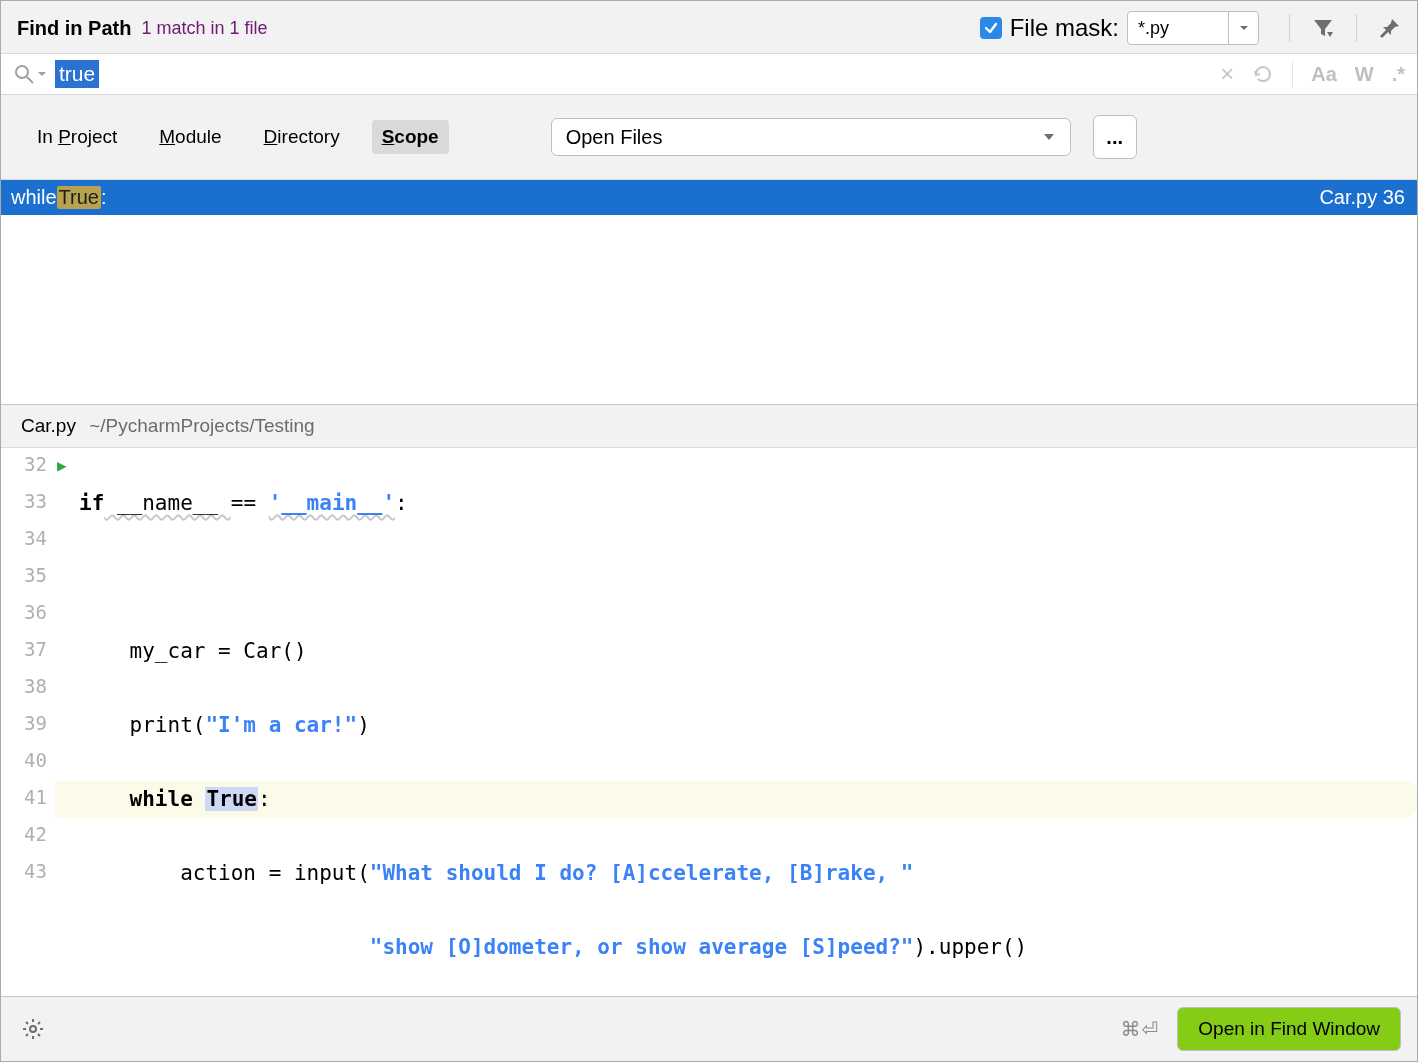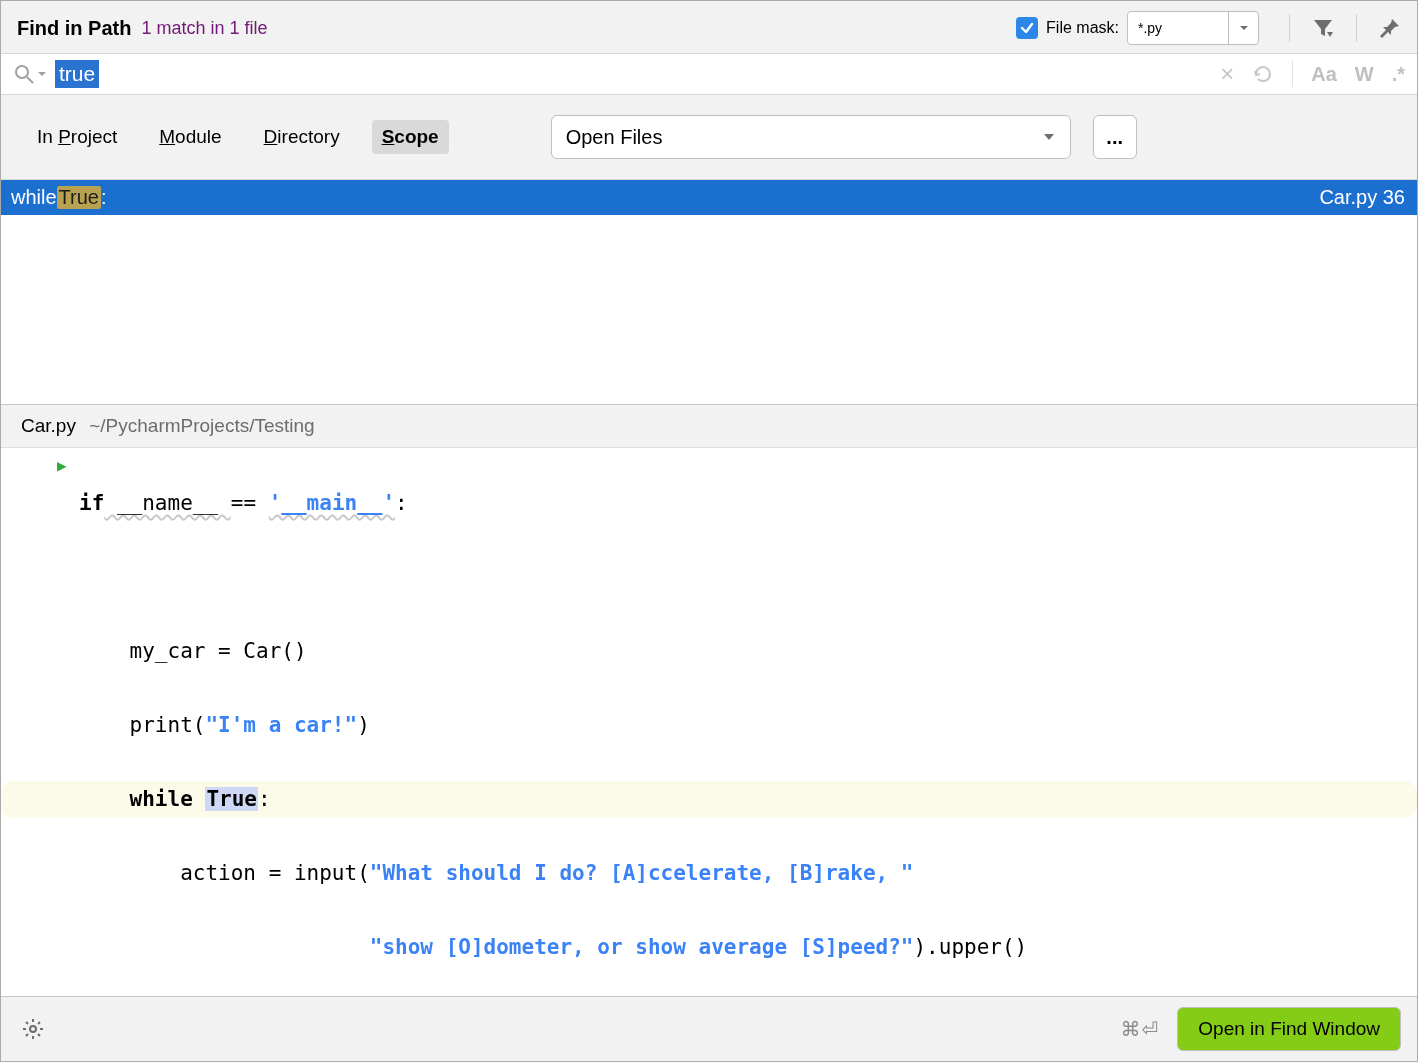--- a/index.html
+++ b/index.html
@@ -24,29 +24,29 @@
 .title-text { font-weight: 700; font-size: 20px; margin-right: 10px; }
 .match-count { color: #701a75; font-size: 18px; }
 .title-spacer { flex: 1; }
 .file-mask-row { display: flex; align-items: center; gap: 8px; }
 .checkbox {
   width: 22px; height: 22px;
   background: #2b88e8; border-radius: 4px;
   display: inline-flex; align-items: center; justify-content: center;
   color: #fff; font-size: 16px; font-weight: 700;
 }
-.file-mask-label { font-size: 16px; }
+.file-mask-label { font-size: 24px; }
 .mask-select {
   display: flex; align-items: center;
   border: 1px solid #bfbfbf; border-radius: 4px; height: 34px;
   background: #fff;
 }
 .mask-input {
   border: none; outline: none; padding: 0 10px;
-  font-size: 14px; width: 100px; background: transparent;
+  font-size: 18px; width: 100px; background: transparent;
 }
 .mask-dd { width: 30px; height: 32px; display: flex; align-items: center; justify-content: center; border-left: 1px solid #bfbfbf; color: #666;}
 .title-icons { display: flex; align-items: center; gap: 22px; margin-left: 30px; }
 .icon-btn { color: #6e6e6e; display: flex; align-items: center; justify-content: center; cursor: pointer; }
 .vsep { width: 1px; height: 28px; background: #d0d0d0; }
 
 .search-row {
   display: flex; align-items: center;
   background: #fff;
   border-bottom: 1px solid #d8d8d8;
@@ -67,21 +67,21 @@
   padding: 20px 26px;
   background: #f2f2f2;
   border-bottom: 1px solid #d8d8d8;
 }
 .tab { font-size: 19px; cursor: pointer; padding: 6px 10px; border-radius: 4px;}
 .tab.active { background: #d9d9d9; font-weight: bold; }
 .tab .ul { text-decoration: underline; }
 .scope-select {
   flex: 0 0 520px;
   margin-left: 80px;
-  height: 44px;
+  height: 38px;
   border: 1px solid #bfbfbf; border-radius: 6px;
   background: #fff;
   display: flex; align-items: center; padding: 0 14px;
   font-size: 20px; justify-content: space-between;
 }
 .ellipsis-btn {
   width: 44px; height: 44px; border: 1px solid #bfbfbf; border-radius: 6px;
   background: #fff; display:flex; align-items:center; justify-content:center;
   font-size: 20px; font-weight: 600; cursor:pointer;
 }
@@ -223,20 +223,34 @@
 </div>
 
 <div class="empty-area"></div>
 
 <div class="preview-header">
   <span class="fname">Car.py</span>
   <span>~/PycharmProjects/Testing</span>
 </div>
 
 <div class="editor">
+  <div class="gutter">
+    <div class="ln">32</div>
+    <div class="ln">33</div>
+    <div class="ln">34</div>
+    <div class="ln">35</div>
+    <div class="ln">36</div>
+    <div class="ln">37</div>
+    <div class="ln">38</div>
+    <div class="ln">39</div>
+    <div class="ln">40</div>
+    <div class="ln">41</div>
+    <div class="ln">42</div>
+    <div class="ln">43</div>
+  </div>
   <span class="play-gutter">▶</span>
   <div class="code">
 <div class="code-line"><span class="k">if</span><span class="wave"> __name__ </span><span>== </span><span class="s wave">'__main__'</span><span>:</span></div>
 <div class="code-line"></div>
 <div class="code-line"><span>    my_car = Car()</span></div>
 <div class="code-line"><span>    print(</span><span class="s">"I'm a car!"</span><span>)</span></div>
 <div class="code-line curr"><span class="k">    while </span><span class="k hl-true">True</span><span>:</span></div>
 <div class="code-line"><span>        action = input(</span><span class="s">"What should I do? [A]ccelerate, [B]rake, "</span></div>
 <div class="code-line"><span>                       </span><span class="s">"show [O]dometer, or show average [S]peed?"</span><span>).upper()</span></div>
 

